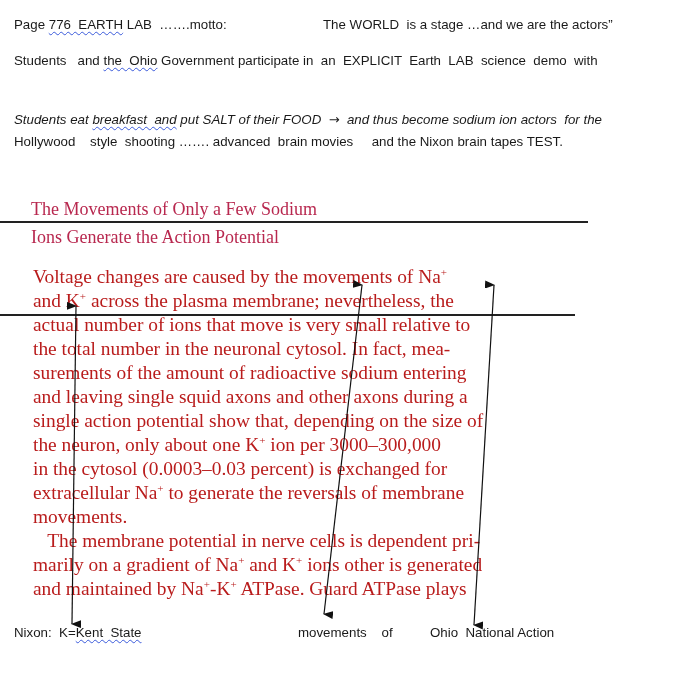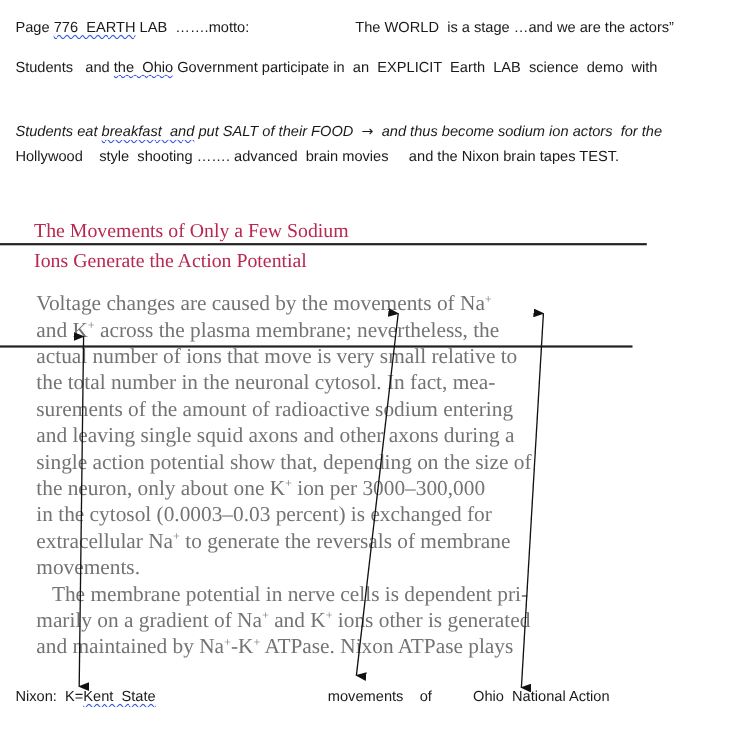--- a/index.html
+++ b/index.html
@@ -11,21 +11,21 @@
   }
   .squiggle { text-decoration: underline wavy #3b5bdb; text-decoration-thickness: 1px; text-underline-offset: 2px; }
   .arrow-glyph { font-family: "DejaVu Sans", sans-serif; font-size: 13px; }
   .scan-title {
     position: absolute; left: 31px;
     font-family: "Liberation Serif", serif; font-size: 18px; color: #b8284f;
     white-space: pre; line-height: 28px;
   }
   .scan-body {
     position: absolute; left: 33px; width: 492px;
-    font-family: "Liberation Serif", serif; font-size: 19.4px; color: #737373;
+    font-family: "Liberation Serif", serif; font-size: 19.4px; color: #b91c1c;
     white-space: pre; line-height: 24px;
   }
   sup { font-size: 11px; vertical-align: 7px; line-height: 0; }
   .hline { position: absolute; left: 0; height: 1.5px; background: #222; }
   svg.overlay { position: absolute; left: 0; top: 0; pointer-events: none; }
 </style>
 </head>
 <body>
 
 <div class="word-line" style="top:17px;"><span>Page </span><span class="squiggle">776  EARTH</span><span> LAB  …….motto:</span></div>
@@ -48,21 +48,21 @@
     <div class="scan-body" style="top: 337px;"><span>the total number in the neuronal cytosol. In fact, mea-</span><sup></sup><span></span></div>
     <div class="scan-body" style="top: 361px;"><span>surements of the amount of radioactive sodium entering</span><sup></sup><span></span></div>
     <div class="scan-body" style="top: 385px;"><span>and leaving single squid axons and other axons during a</span><sup></sup><span></span></div>
     <div class="scan-body" style="top: 409px;"><span>single action potential show that, depending on the size of</span><sup></sup><span></span></div>
     <div class="scan-body" style="top: 433px;"><span>the neuron, only about one K</span><sup>+</sup><span> ion per 3000–300,000</span></div>
     <div class="scan-body" style="top: 457px;"><span>in the cytosol (0.0003–0.03 percent) is exchanged for</span><sup></sup><span></span></div>
     <div class="scan-body" style="top: 481px;"><span>extracellular Na</span><sup>+</sup><span> to generate the reversals of membrane</span></div>
     <div class="scan-body" style="top: 505px;"><span>movements.</span><sup></sup><span></span></div>
     <div class="scan-body" style="top: 529px;"><span>   The membrane potential in nerve cells is dependent pri-</span><sup></sup><span></span></div>
     <div class="scan-body" style="top: 553px;"><span>marily on a gradient of Na</span><sup>+</sup><span> and K</span><sup>+</sup><span> ions other is generated</span></div>
-    <div class="scan-body" style="top: 577px;"><span>and maintained by Na</span><sup>+</sup><span>-K</span><sup>+</sup><span> ATPase. Nixon ATPase plays</span></div>
+    <div class="scan-body" style="top: 577px;"><span>and maintained by Na</span><sup>+</sup><span>-K</span><sup>+</sup><span> ATPase. Guard ATPase plays</span></div>
   </div>
 <div class="hline" style="top:314px; width:575px;"></div>
 
 <div class="word-line" style="top:625px;"><span>Nixon:  K=</span><span class="squiggle">Kent  State</span></div>
 <div class="word-line" style="top:625px; left:298px;">movements    of</div>
 <div class="word-line" style="top:625px; left:430px;">Ohio  National Action</div>
 
 <svg class="overlay" width="676" height="678">
   <defs>
     <marker id="ah" markerWidth="8" markerHeight="10" refX="4" refY="9" orient="auto-start-reverse" markerUnits="userSpaceOnUse">

